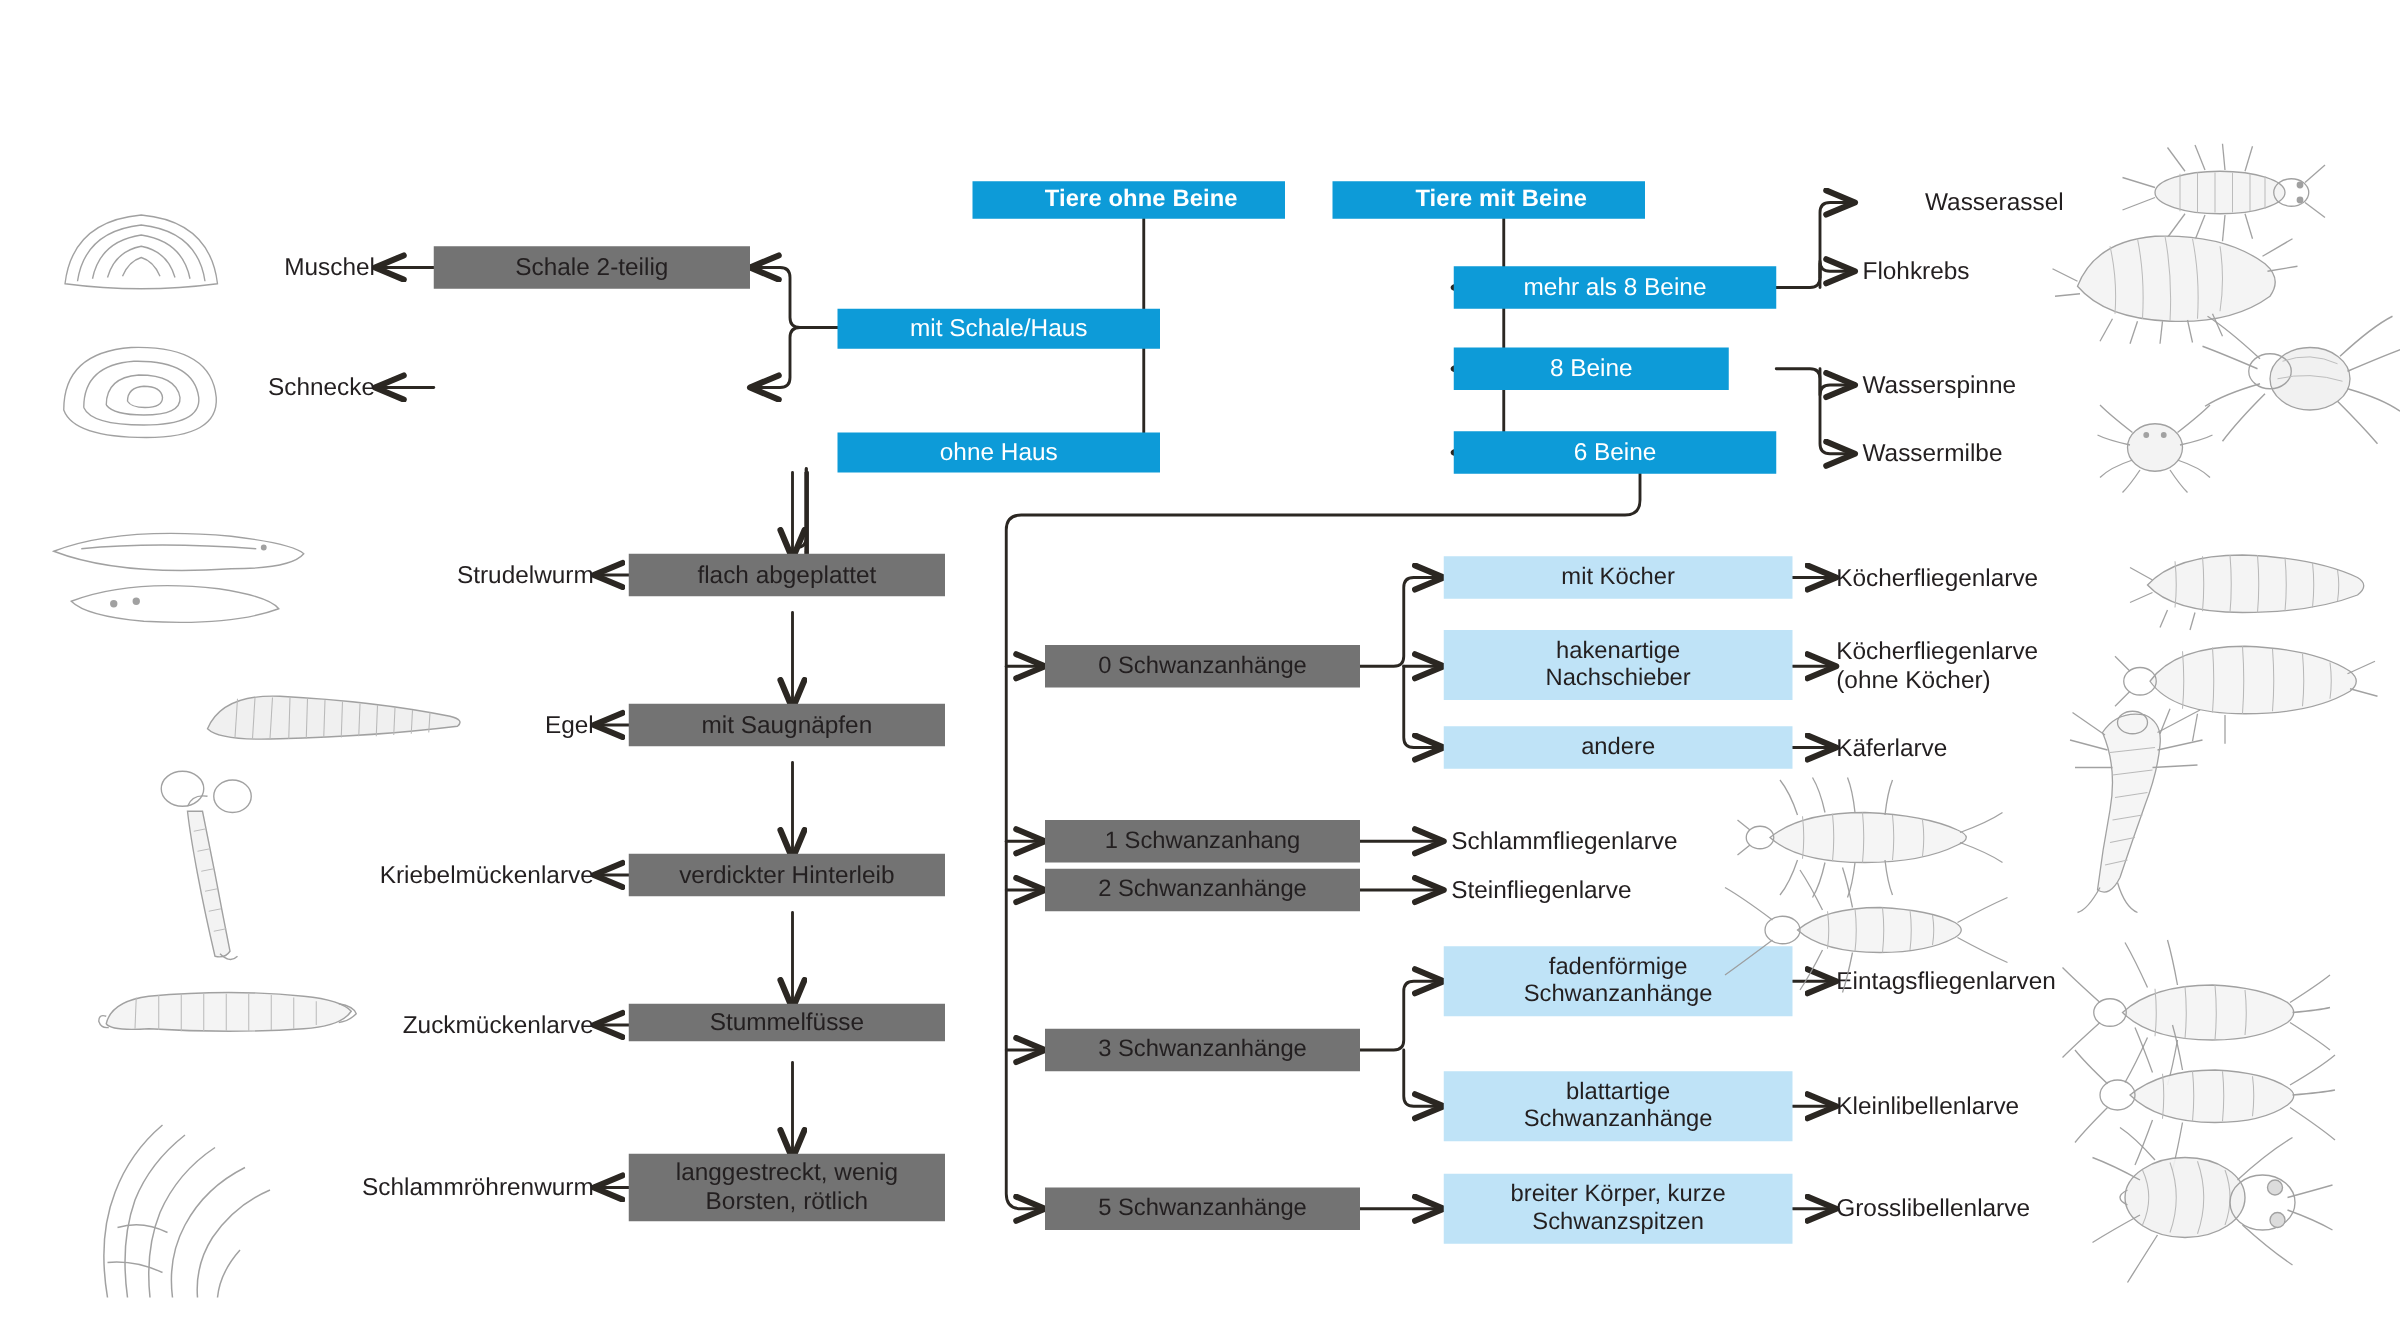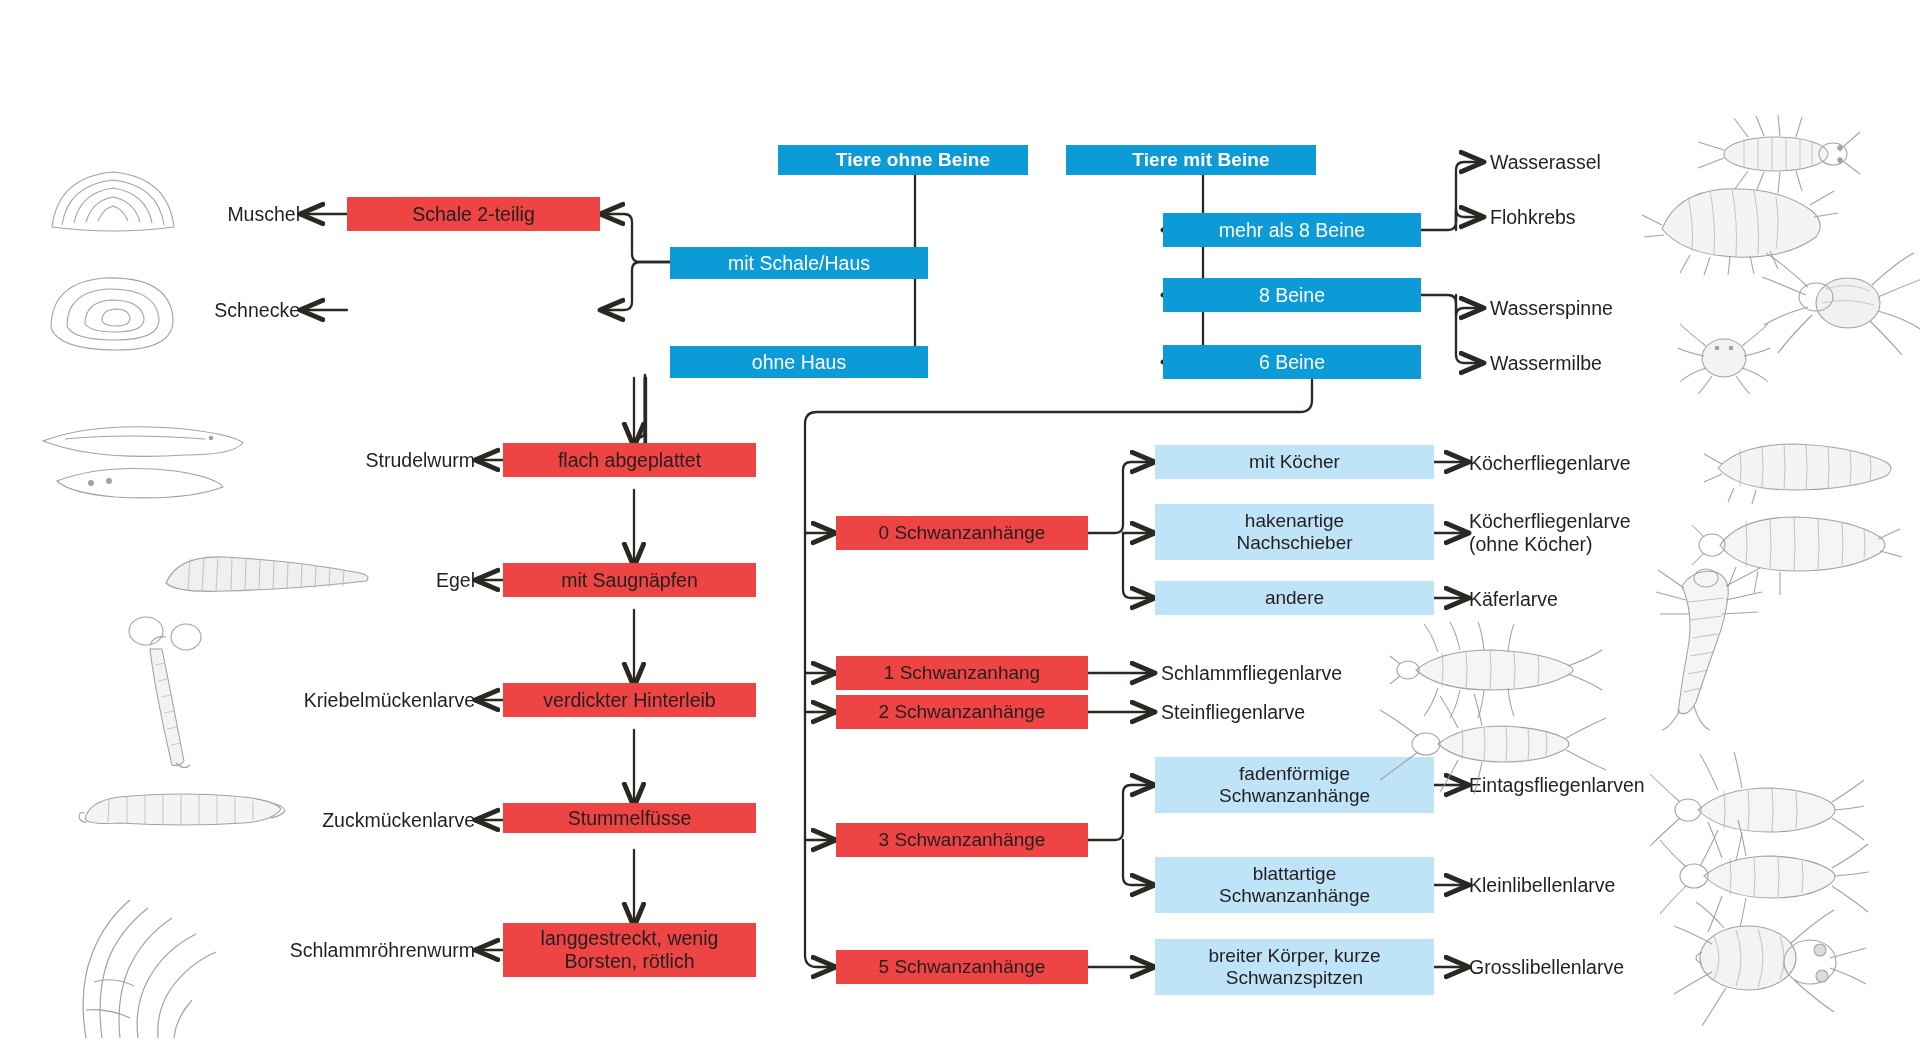--- a/index.html
+++ b/index.html
@@ -8,21 +8,21 @@
   #stage{position:absolute;left:0;top:0;width:1920px;height:1063px;}
 
   svg.lines{position:absolute;left:0;top:0;width:1920px;height:1063px;pointer-events:none;}
 
   .box{position:absolute;box-sizing:border-box;display:flex;align-items:center;
        justify-content:center;text-align:center;line-height:1.16;}
   .box span{display:block;width:100%;padding:0 6px;box-sizing:border-box;}
 
   
   .dark {background:#0d9bd8;color:#ffffff;}
-  .mid  {background:#ef4444;color:#231f20;}
+  .mid  {background:#737373;color:#231f20;}
   .light{background:#bfe3f7;color:#231f20;}
 
   .hdr{font-weight:bold;font-size:19px;letter-spacing:.1px;padding-left:20px;}
   .lbl{font-size:19.5px;}
   .lbl2{font-size:19px;}
 
   .plain{position:absolute;font-size:19.5px;color:#231f20;line-height:1.18;
          display:flex;align-items:center;white-space:pre-line;}
   .plain.r{justify-content:flex-end;text-align:right;}
   .plain.l{justify-content:flex-start;text-align:left;}
@@ -175,28 +175,28 @@
   <div class="plain r" style="left:195px;top:806px;width:280px;height:28px;">
     <span>Zuckmückenlarve</span>
   </div>
   <div class="plain r" style="left:180px;top:936px;width:295px;height:28px;">
     <span>Schlammröhrenwurm</span>
   </div>
 
   <div class="box dark lbl" style="left:1163px;top:213px;width:258px;height:34px;">
     <span>mehr als 8 Beine</span>
   </div>
-  <div class="box dark lbl" style="left:1163px;top:278px;width:258px;height:34px;">
+  <div class="box dark lbl" style="left:1163px;top:278px;width:220px;height:34px;">
     <span>8 Beine</span>
   </div>
   <div class="box dark lbl" style="left:1163px;top:345px;width:258px;height:34px;">
     <span>6 Beine</span>
   </div>
 
-  <div class="plain l" style="left:1490px;top:148px;width:260px;height:28px;">
+  <div class="plain l" style="left:1540px;top:148px;width:260px;height:28px;">
     <span>Wasserassel</span>
   </div>
   <div class="plain l" style="left:1490px;top:203px;width:260px;height:28px;">
     <span>Flohkrebs</span>
   </div>
   <div class="plain l" style="left:1490px;top:294px;width:260px;height:28px;">
     <span>Wasserspinne</span>
   </div>
   <div class="plain l" style="left:1490px;top:349px;width:260px;height:28px;">
     <span>Wassermilbe</span>

